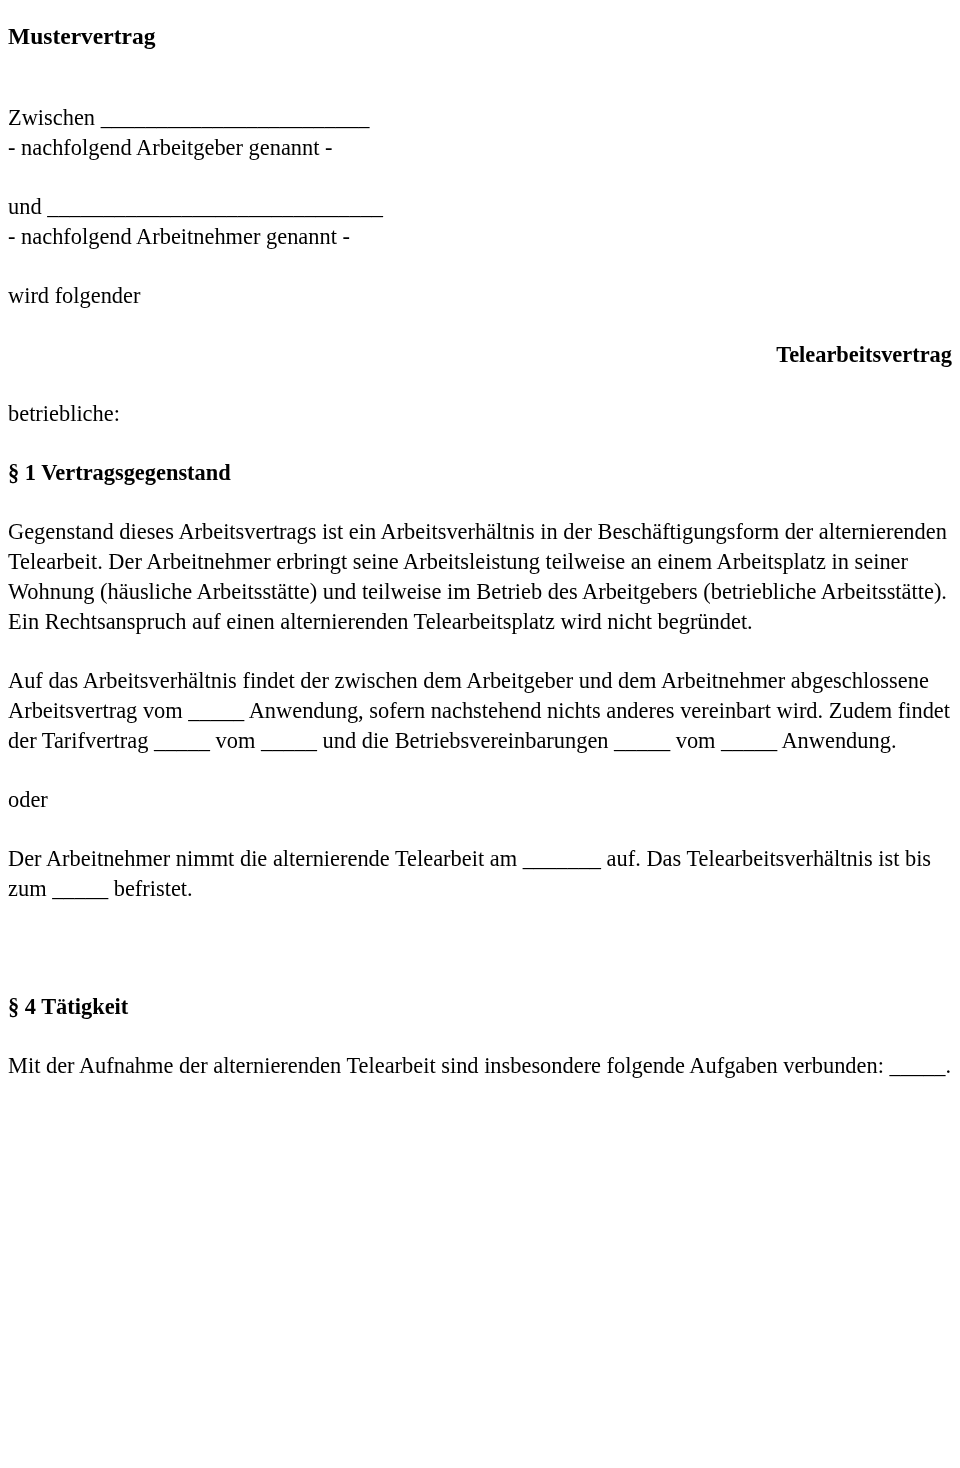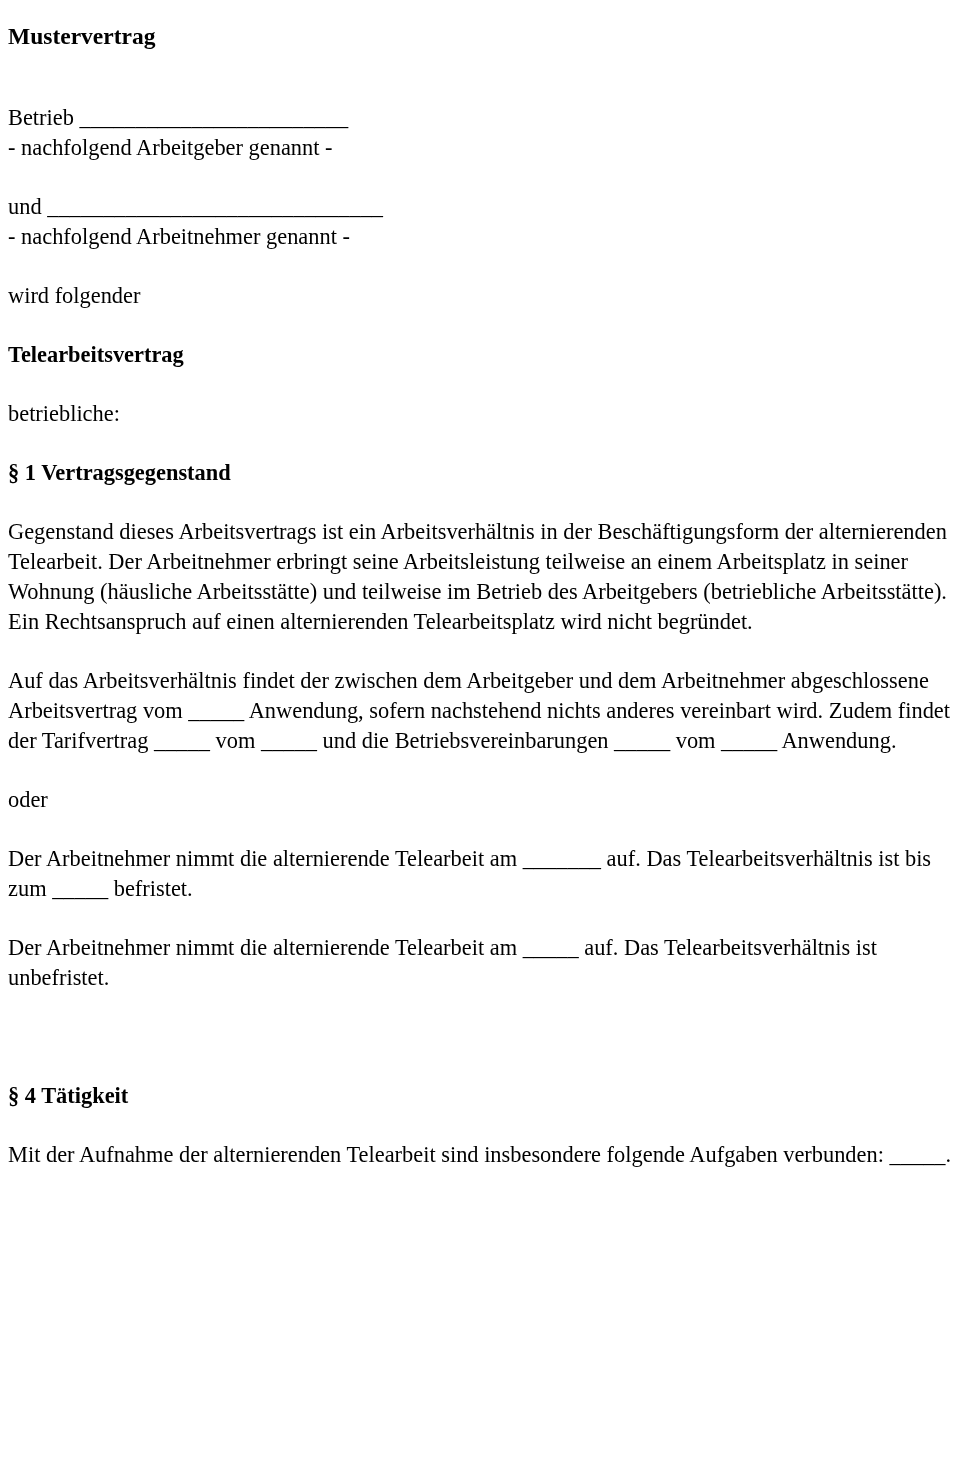--- a/index.html
+++ b/index.html
@@ -26,52 +26,51 @@
   }
   p { margin: 0; }
   .doc-title {
     font-weight: bold;
     font-size: 23.5px;
   }
   .heading {
     font-weight: bold;
   }
   .centered {
-    text-align: left;
+    text-align: right;
     font-weight: bold;
   }
   
   .sp-title { margin-top: 52px; }  
   .sp-1     { margin-top: 29px; }  
   .sp-3     { margin-top: 88px; }  
 </style>
 </head>
 <body>
 
 <div class="page">
 
   <p class="doc-title">Mustervertrag</p>
 
-  <p class="sp-title">Betrieb ________________________</p>
+  <p class="sp-title">Zwischen ________________________</p>
   <p>- nachfolgend Arbeitgeber genannt -</p>
 
   <p class="sp-1">und ______________________________</p>
   <p>- nachfolgend Arbeitnehmer genannt -</p>
 
   <p class="sp-1">wird folgender</p>
 
   <p class="centered sp-1">Telearbeitsvertrag</p>
 
   <p class="sp-1">betriebliche:</p>
 
   <p class="heading sp-1">§ 1 Vertragsgegenstand</p>
   <p class="sp-1">Gegenstand dieses Arbeitsvertrags ist ein Arbeitsverhältnis in der Beschäftigungsform der alternierenden Telearbeit. Der Arbeitnehmer erbringt seine Arbeitsleistung teilweise an einem Arbeitsplatz in seiner Wohnung (häusliche Arbeitsstätte) und teilweise im Betrieb des Arbeitgebers (betriebliche Arbeitsstätte). Ein Rechtsanspruch auf einen alternierenden Telearbeitsplatz wird nicht begründet.</p>
 
   <p class="sp-1">Auf das Arbeitsverhältnis findet der zwischen dem Arbeitgeber und dem Arbeitnehmer abgeschlossene Arbeitsvertrag vom _____ Anwendung, sofern nachstehend nichts anderes vereinbart wird. Zudem findet der Tarifvertrag _____ vom _____ und die Betriebsvereinbarungen _____ vom _____ Anwendung.</p>
 
   <p class="sp-1">oder</p>
   <p class="sp-1">Der Arbeitnehmer nimmt die alternierende Telearbeit am _______ auf. Das Telearbeitsverhältnis ist bis zum _____ befristet.</p>
-  <p class="sp-1">Der Arbeitnehmer nimmt die alternierende Telearbeit am _____ auf. Das Telearbeitsverhältnis ist unbefristet.</p>
 
   <p class="heading sp-3">§ 4 Tätigkeit</p>
   <p class="sp-1">Mit der Aufnahme der alternierenden Telearbeit sind insbesondere folgende Aufgaben verbunden: _____.</p>
 
 </div>
 
 </body></html>

